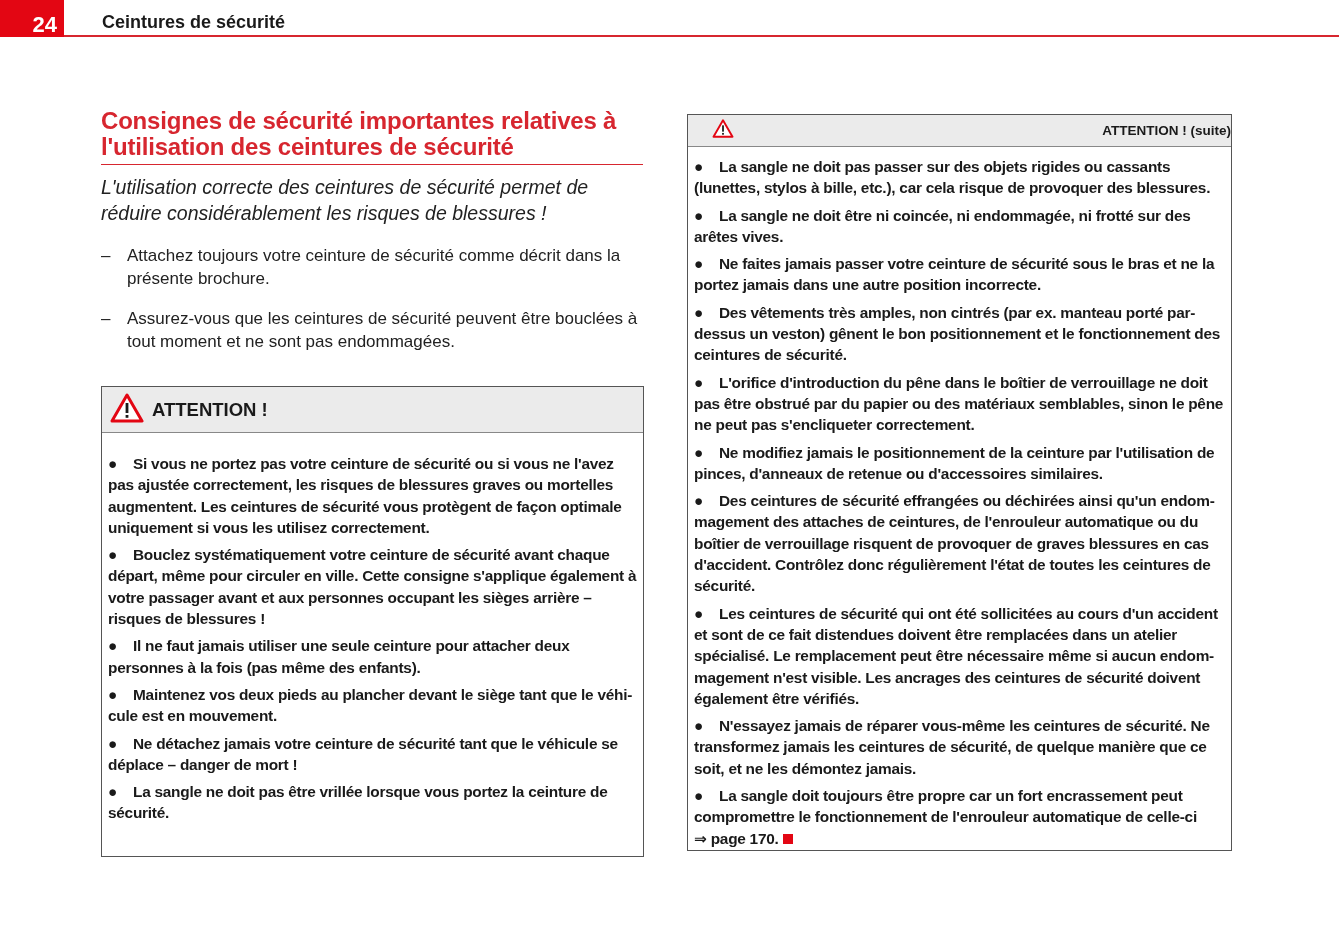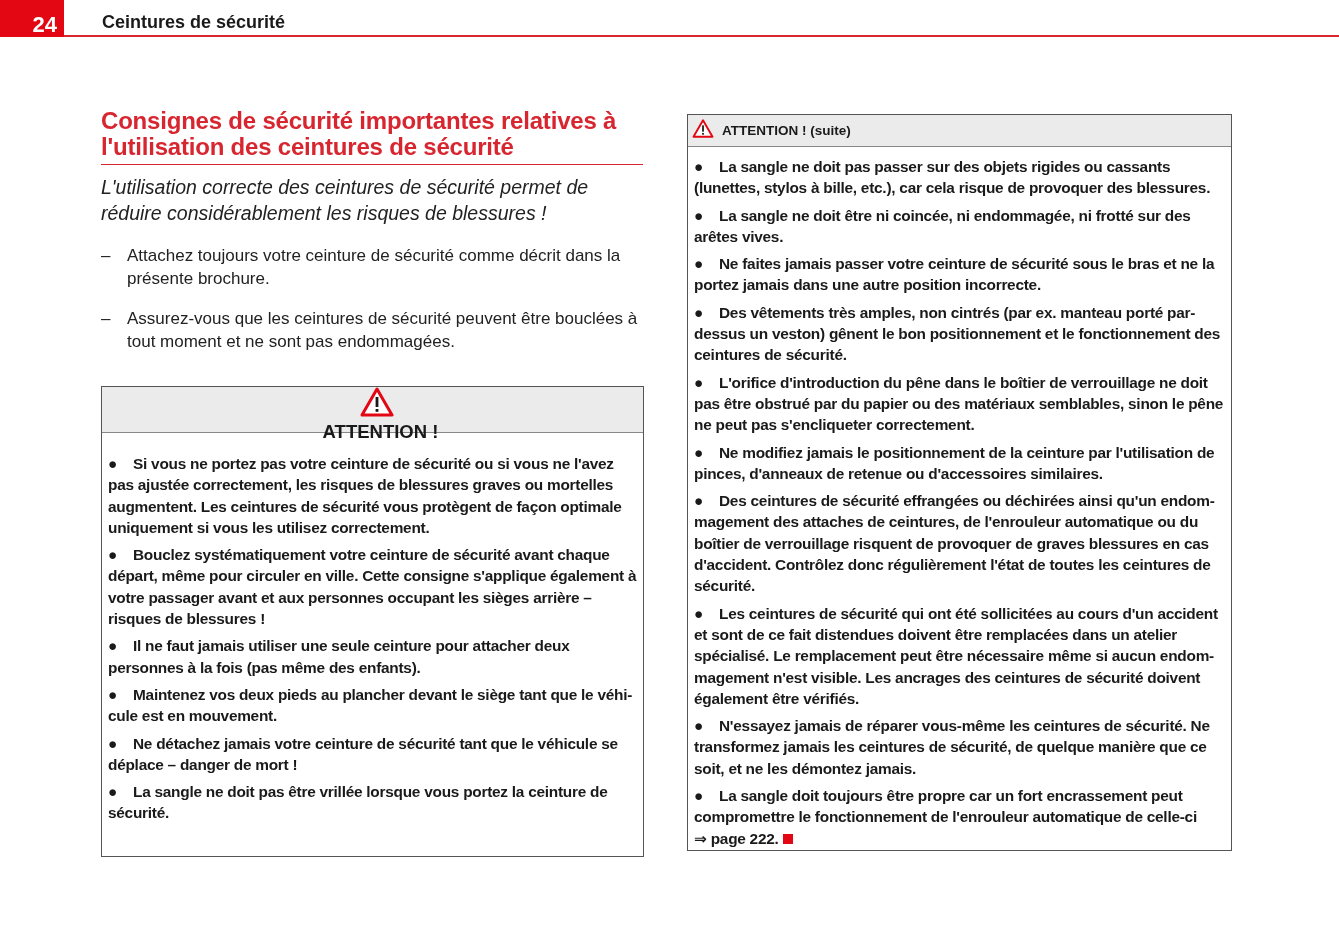--- a/index.html
+++ b/index.html
@@ -51,24 +51,24 @@
     display: flex; align-items: center;
   }
   .warn-head .label { font-weight: bold; color: #1a1a1a; }
   .warn-body { padding: 20px 6px 4px 6px; }
   .item {
     font-weight: bold; font-size: 15.4px; line-height: 21.3px; color: #1a1a1a;
     margin-bottom: 6px; letter-spacing: -0.25px;
   }
   .item .bullet { display: inline-block; width: 25px; }
   .box-left { left: 101px; top: 386px; width: 541px; height: 469px; }
-  .box-left .warn-head { height: 45px; padding-left: 8px; flex-direction: column; }
+  .box-left .warn-head { height: 45px; padding-left: 8px; }
   .box-left .warn-head .label { font-size: 18.5px; margin-left: 8px; }
   .box-right { left: 687px; top: 114px; width: 543px; height: 735px; }
-  .box-right .warn-head { height: 31px; padding-left: 4px; }
+  .box-right .warn-head { height: 31px; padding-left: 24px; justify-content: space-between; }
   .box-right .warn-head .label { font-size: 13.5px; margin-left: 8px; }
   .box-right .warn-body { padding-top: 9px; }
   .end-mark {
     display: inline-block; width: 10px; height: 10px; background: #e30613;
     margin-left: 4px; vertical-align: 0px;
   }
 </style>
 </head>
 <body>
 
@@ -127,16 +127,16 @@
     <div class="item"><span class="bullet">●</span><span>La sangle ne doit pas passer sur des objets rigides ou cassants (lunettes, stylos à bille, etc.), car cela risque de provoquer des blessures.</span></div>
     <div class="item"><span class="bullet">●</span><span>La sangle ne doit être ni coincée, ni endommagée, ni frotté sur des arêtes vives.</span></div>
     <div class="item"><span class="bullet">●</span><span>Ne faites jamais passer votre ceinture de sécurité sous le bras et ne la portez jamais dans une autre position incorrecte.</span></div>
     <div class="item"><span class="bullet">●</span><span>Des vêtements très amples, non cintrés (par ex. manteau porté par-dessus un veston) gênent le bon positionnement et le fonctionnement des ceintures de sécurité.</span></div>
     <div class="item"><span class="bullet">●</span><span>L'orifice d'introduction du pêne dans le boîtier de verrouillage ne doit pas être obstrué par du papier ou des matériaux semblables, sinon le pêne ne peut pas s'encliqueter correctement.</span></div>
     <div class="item"><span class="bullet">●</span><span>Ne modifiez jamais le positionnement de la ceinture par l'utilisation de pinces, d'anneaux de retenue ou d'accessoires similaires.</span></div>
     <div class="item"><span class="bullet">●</span><span>Des ceintures de sécurité effrangées ou déchirées ainsi qu'un endom-magement des attaches de ceintures, de l'enrouleur automatique ou du boîtier de verrouillage risquent de provoquer de graves blessures en cas d'accident. Contrôlez donc régulièrement l'état de toutes les ceintures de sécurité.</span></div>
     <div class="item"><span class="bullet">●</span><span>Les ceintures de sécurité qui ont été sollicitées au cours d'un accident et sont de ce fait distendues doivent être remplacées dans un atelier spécialisé. Le remplacement peut être nécessaire même si aucun endom-magement n'est visible. Les ancrages des ceintures de sécurité doivent également être vérifiés.</span></div>
     <div class="item"><span class="bullet">●</span><span>N'essayez jamais de réparer vous-même les ceintures de sécurité. Ne transformez jamais les ceintures de sécurité, de quelque manière que ce soit, et ne les démontez jamais.</span></div>
     <div class="item"><span class="bullet">●</span><span>La sangle doit toujours être propre car un fort encrassement peut compromettre le fonctionnement de l'enrouleur automatique de celle-ci</span>
-      <br><a style="color:#1a1a1a;text-decoration:none;">⇒ page 222.</a><span class="end-mark"></span>
+      <br><a style="color:#1a1a1a;text-decoration:none;">⇒ page 170.</a><span class="end-mark"></span>
     </div>
   </div>
 </div>
 
 </body></html>

